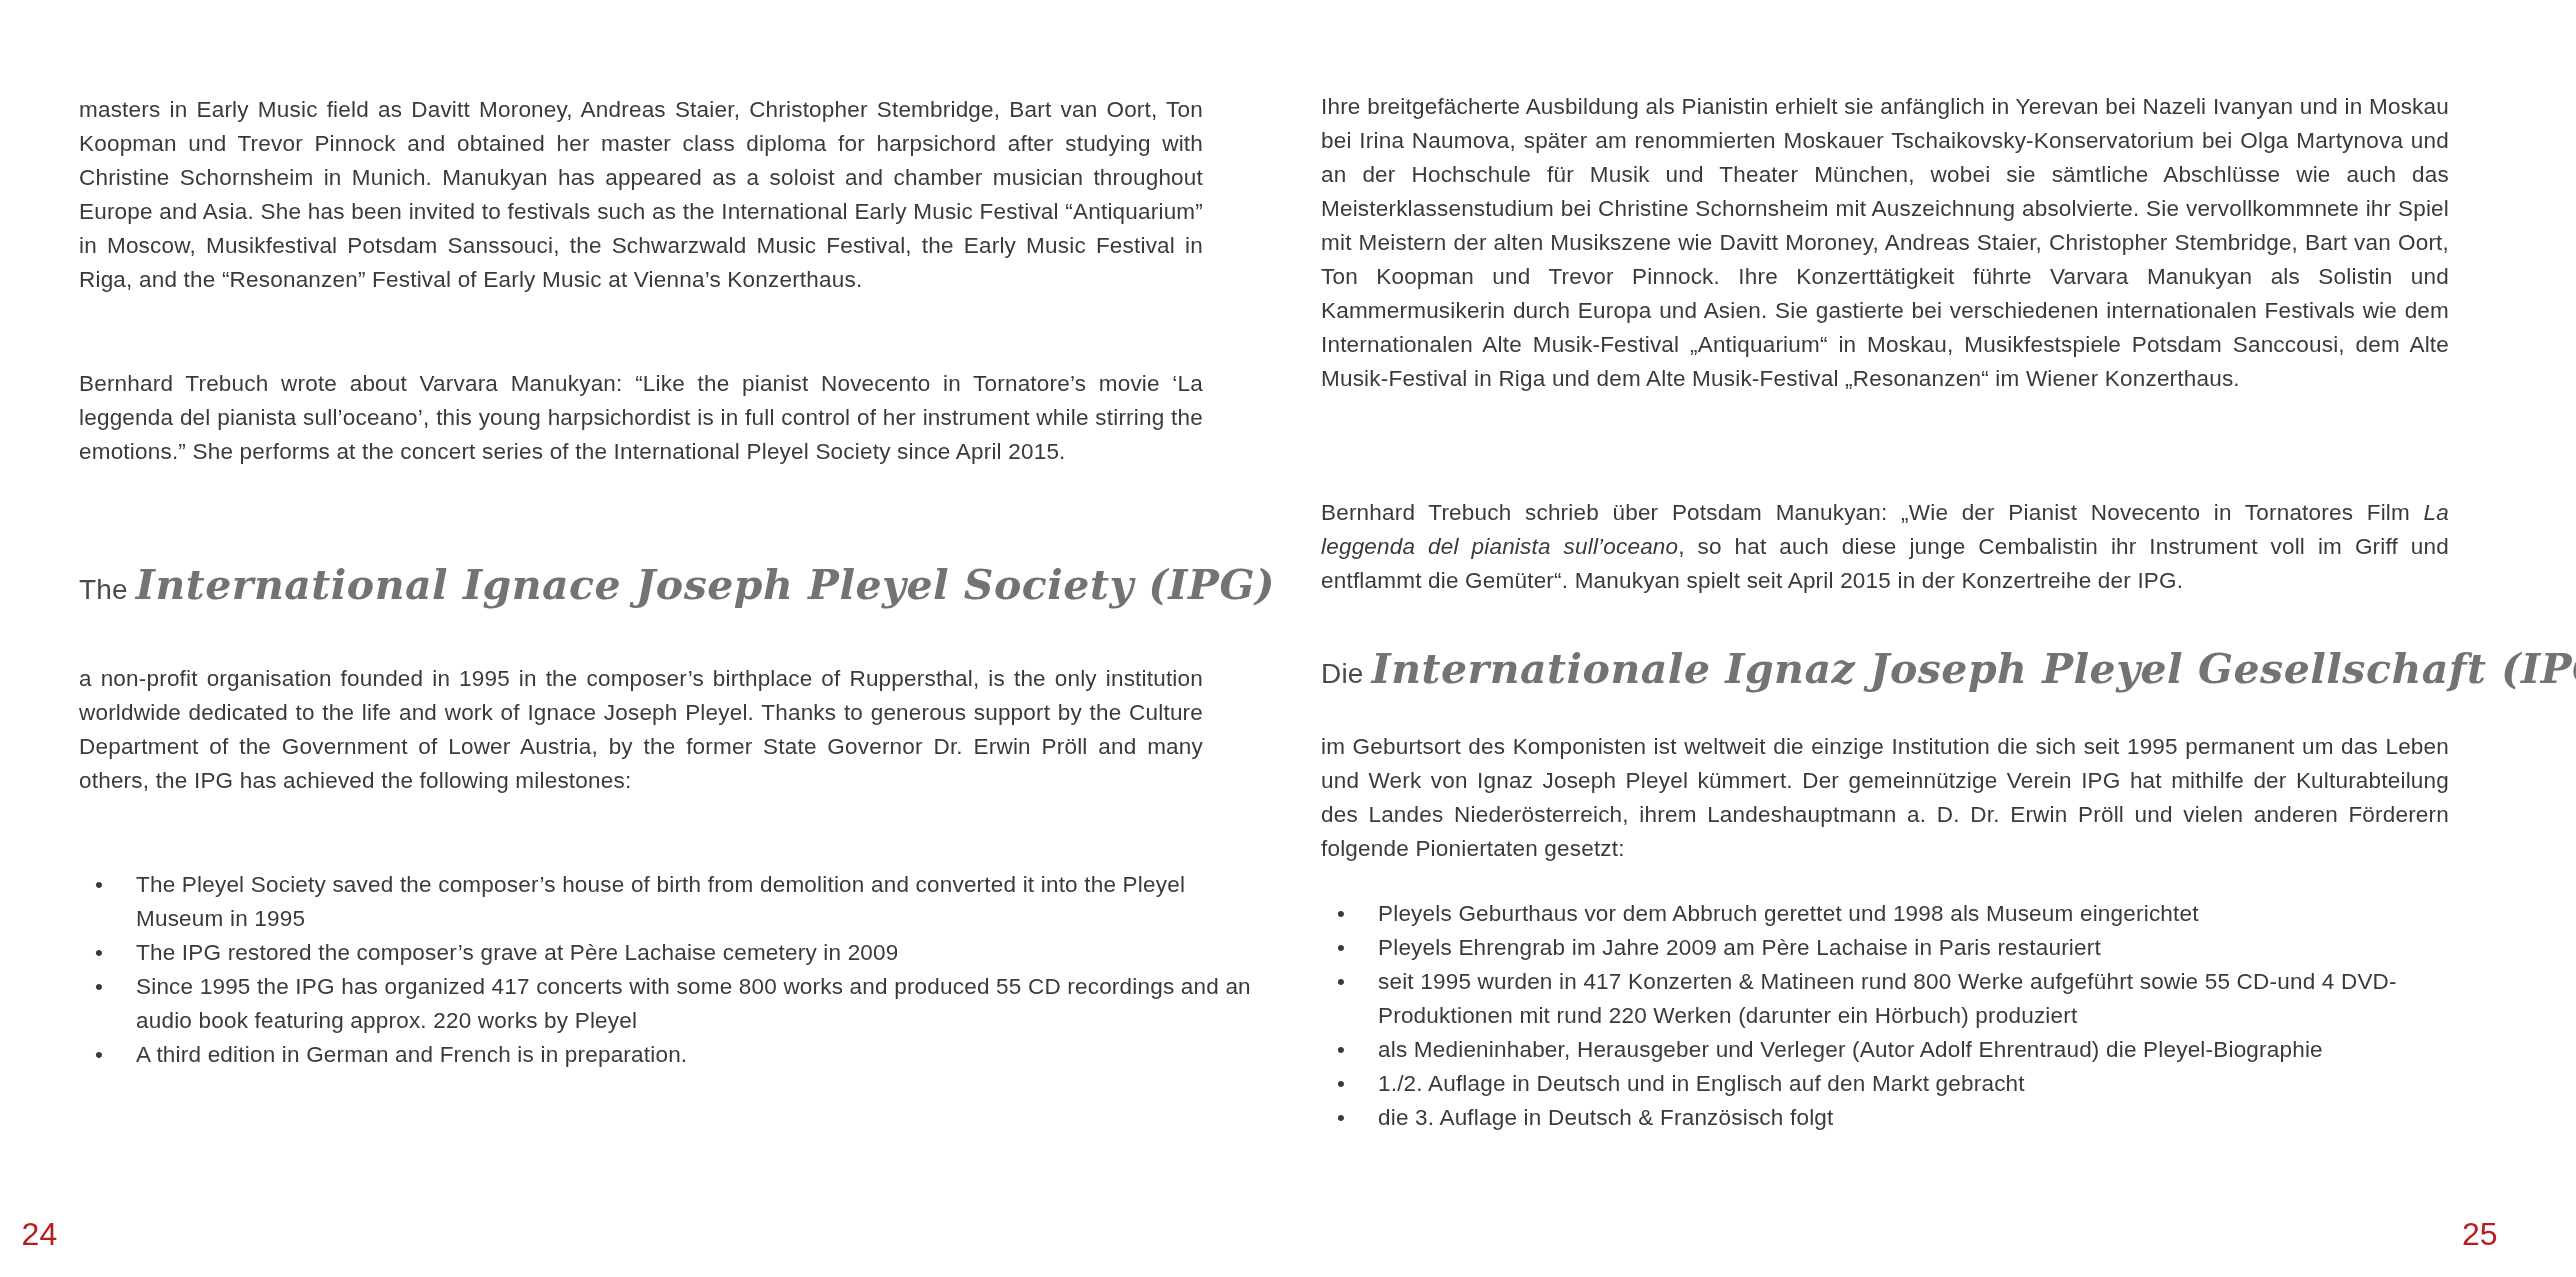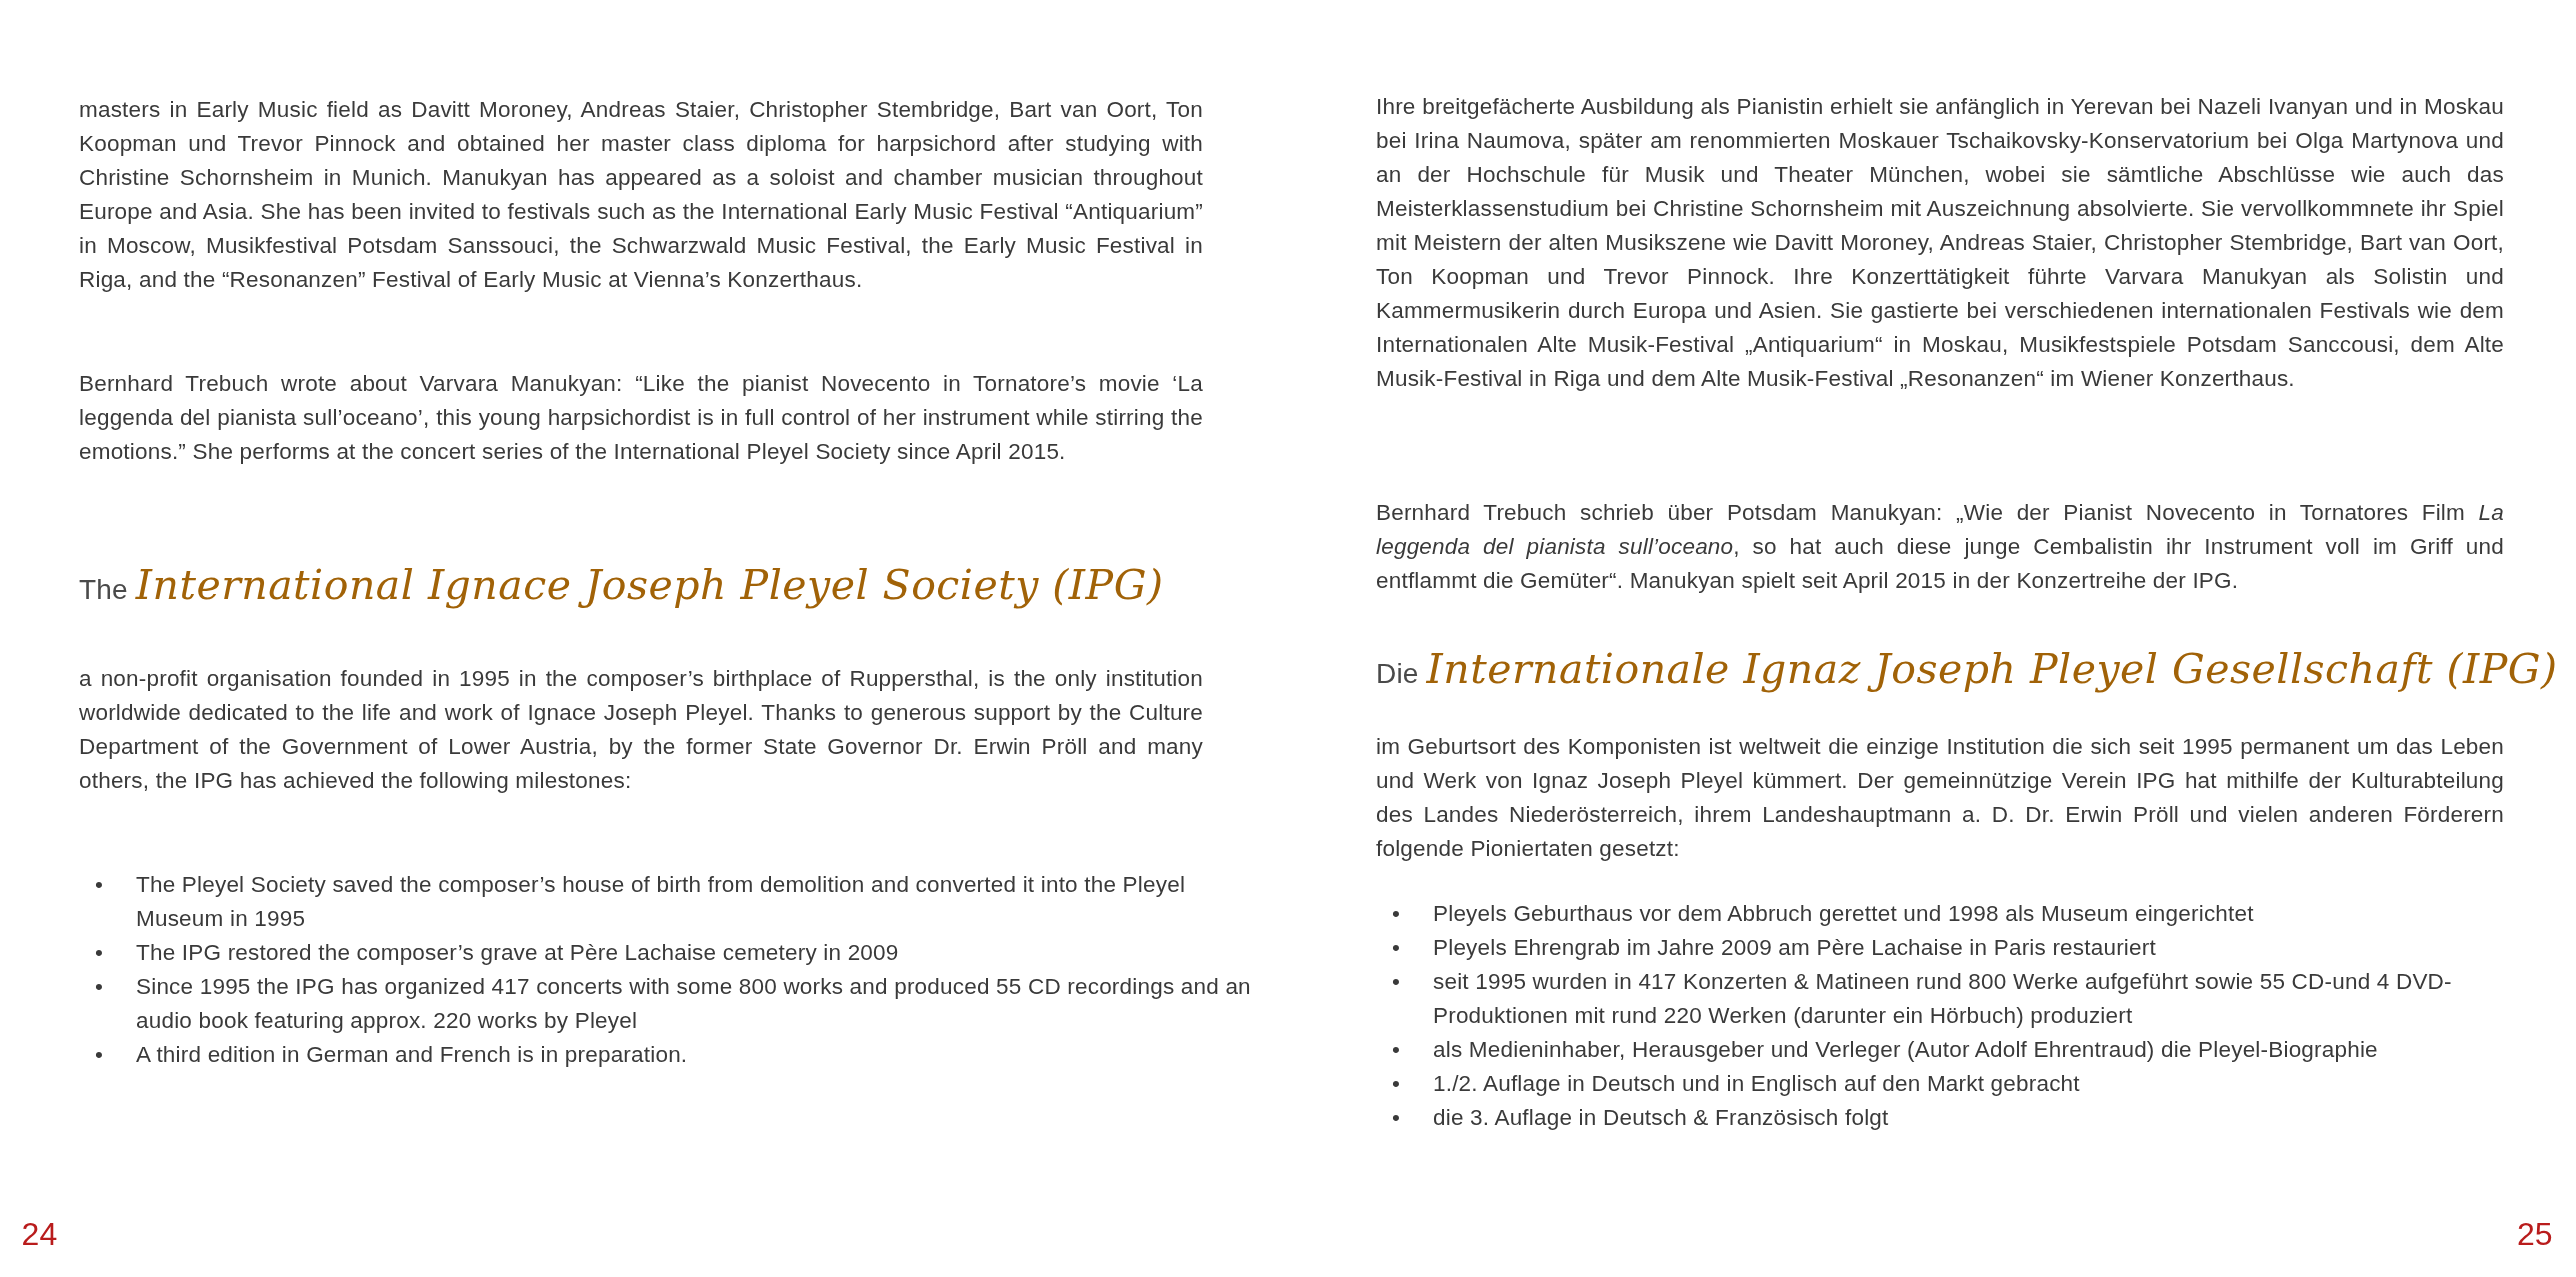--- a/index.html
+++ b/index.html
@@ -15,21 +15,21 @@
     overflow: hidden;
     font-family: "Liberation Sans", sans-serif;
     color: #3a3a3a;
   }
   .page {
     position: absolute;
     top: 0;
     height: 100%;
   }
   .page-left  { left: 0;      width: 1288px; }
-  .page-right { left: 1288px; width: 1288px; }
+  .page-right { left: 1233px; width: 1288px; }
 
   .block {
     position: absolute;
     font-size: 22.5px;
     line-height: 34px;
     font-weight: 300;
     letter-spacing: 0.2px;
   }
   .justified { text-align: justify; }
 
@@ -42,23 +42,23 @@
     white-space: nowrap;
   }
   .heading-prefix {
     font-size: 28px;
     color: #4a4a4a;
     font-weight: 300;
   }
   .heading-script {
     font-family: "DejaVu Serif", serif;
     font-style: italic;
-    font-weight: 400;
+    font-weight: 700;
     font-size: 41px;
-    color: #a16207;
+    color: #737373;
     letter-spacing: 0.5px;
   }
 
   ul.bullets {
     margin: 0;
     padding: 0 0 0 57px;
     list-style: none;
   }
   ul.bullets li {
     position: relative;

